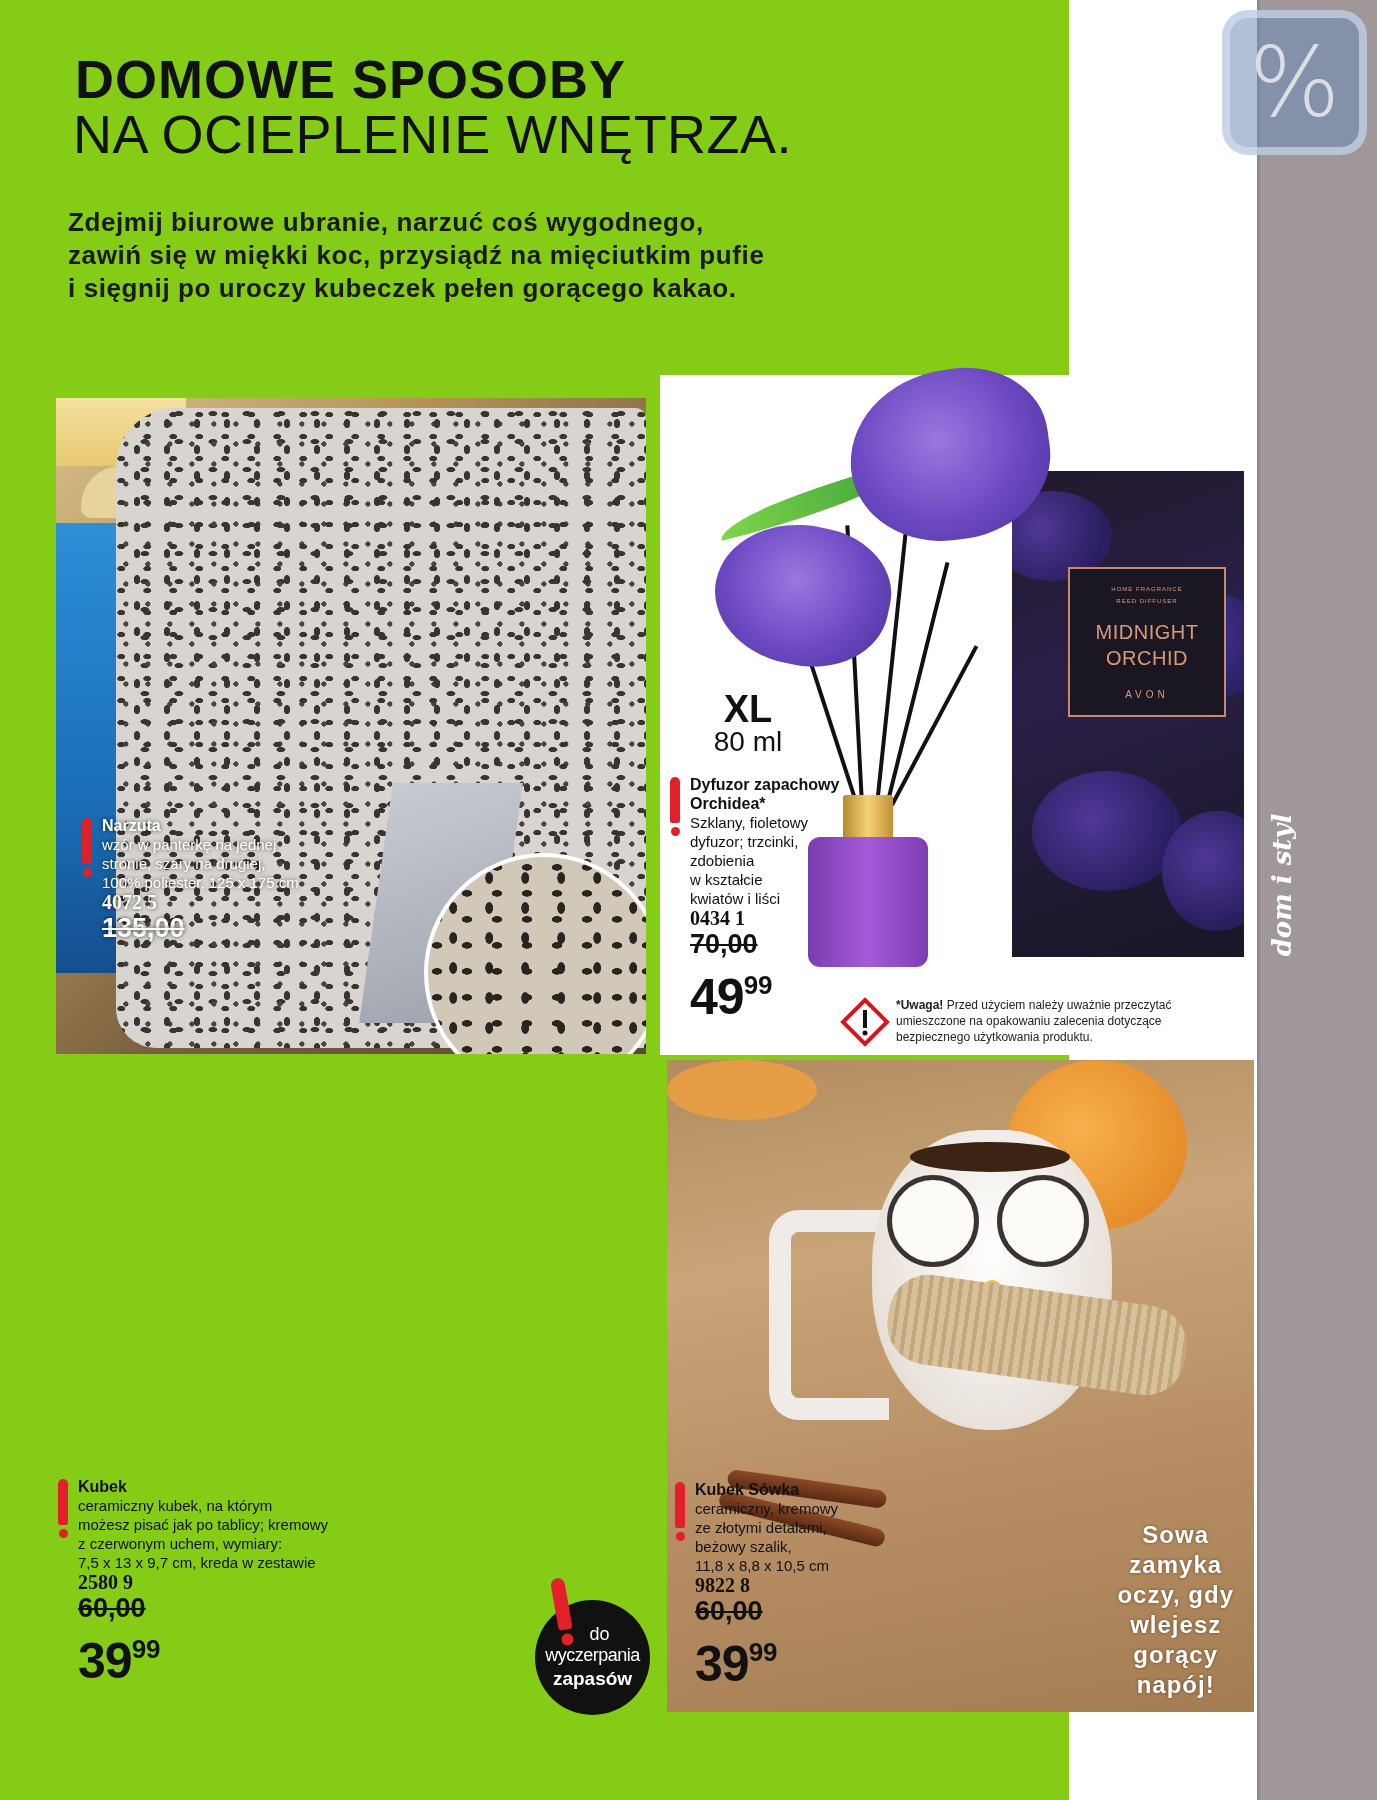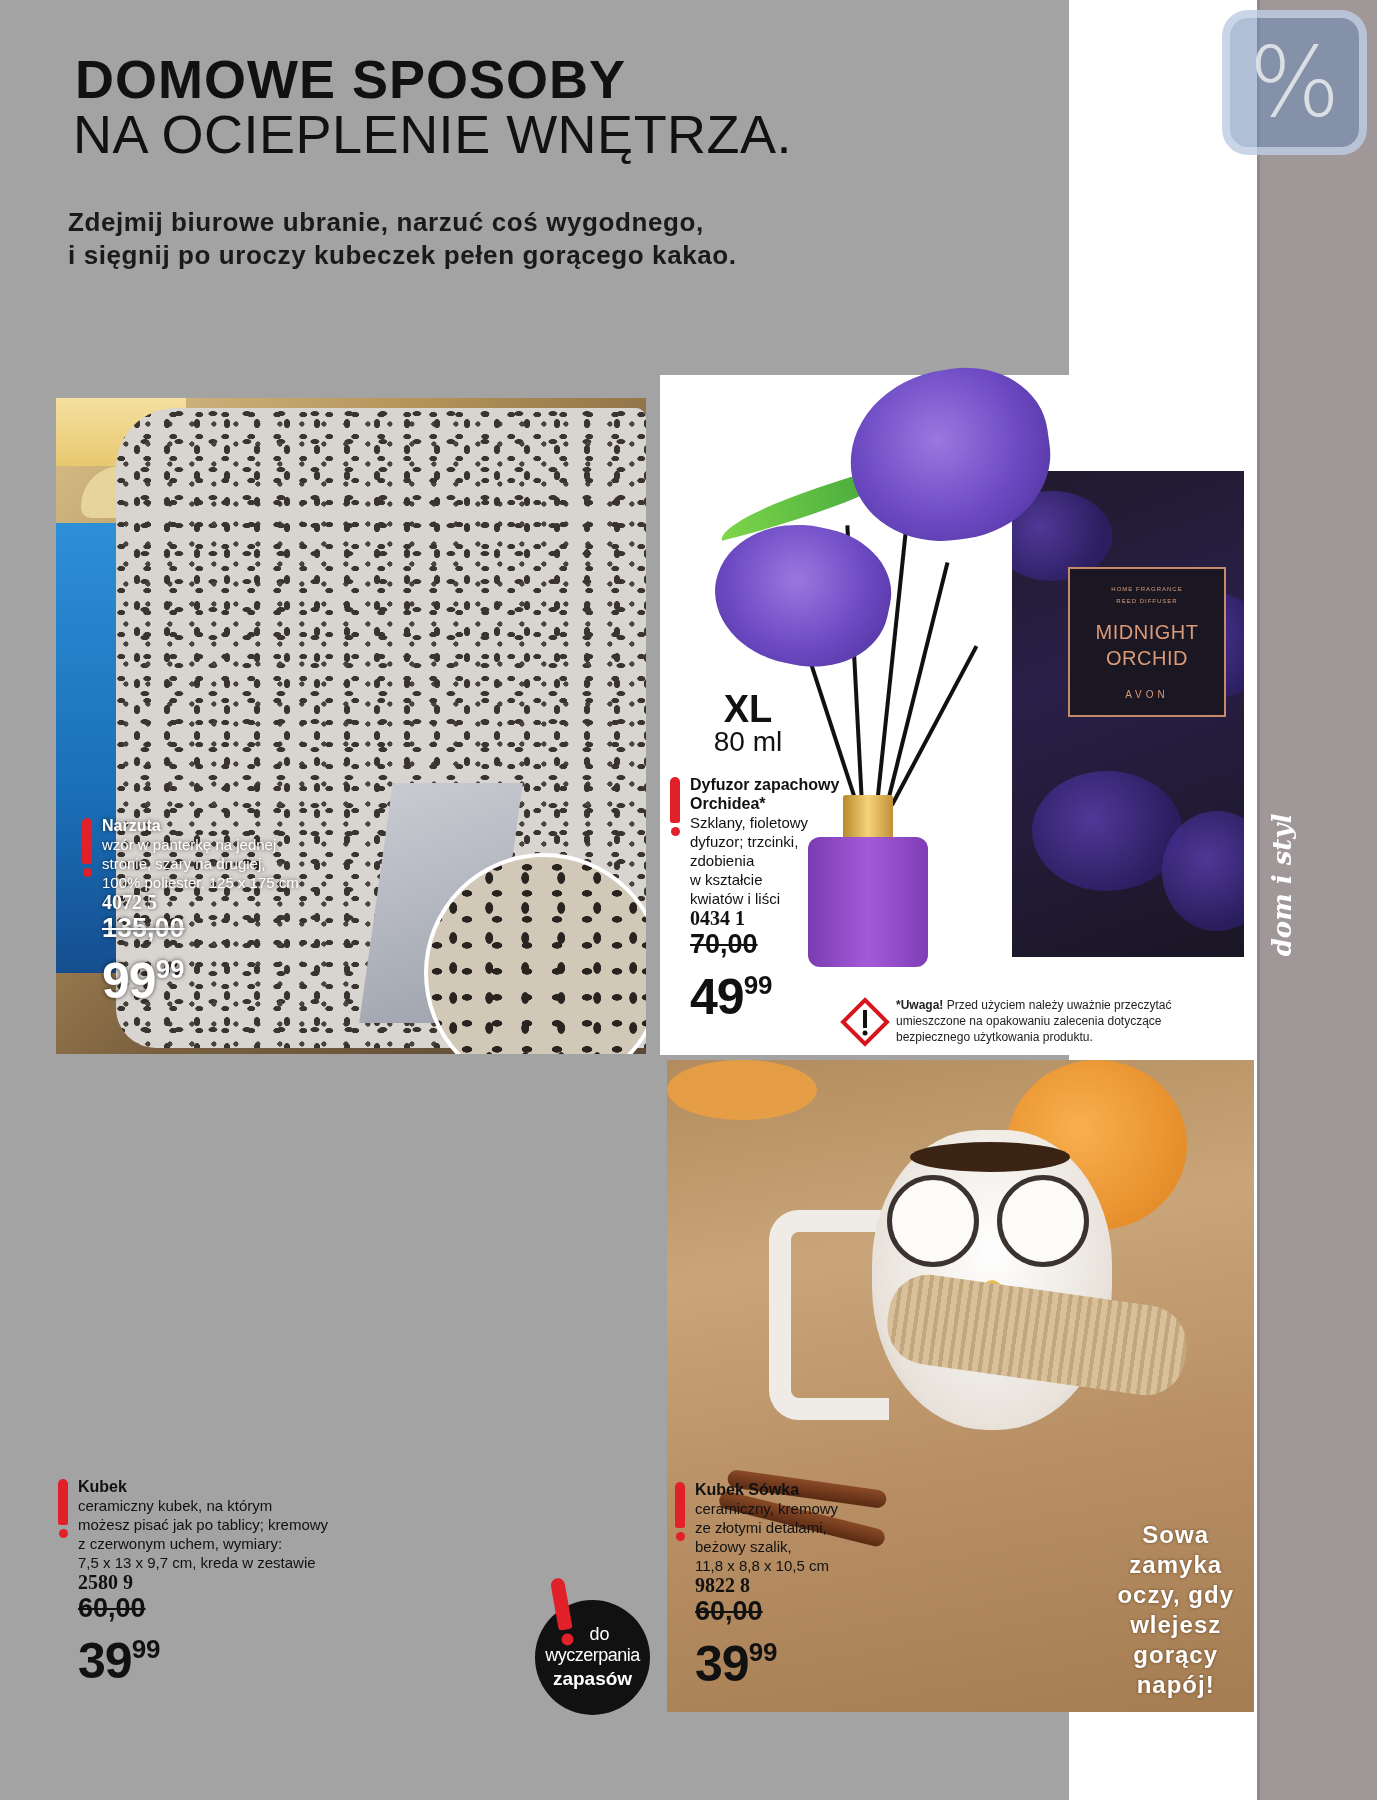--- a/index.html
+++ b/index.html
@@ -1,19 +1,19 @@
 <!DOCTYPE html>
 <html><head>
 <meta charset="utf-8">
 <style>
   * { box-sizing: border-box; margin: 0; padding: 0; }
   html, body { width: 1377px; height: 1800px; background: #ffffff; overflow: hidden; }
   body { position: relative; font-family: "Liberation Sans", sans-serif; color: #111; }
 
-  .page { position: absolute; left: 0; top: 0; width: 1069px; height: 1800px; background: #a3a3a3; padding-left: 12px; }
+  .page { position: absolute; left: 0; top: 0; width: 1069px; height: 1800px; background: #84cc16; padding-left: 12px; }
   .side-band { position: absolute; left: 1257px; top: 0; width: 120px; height: 1800px; background: #a09799; border-left: 3px solid #8e8a8b; }
   .side-label { position: absolute; left: 1262px; top: 810px; width: 40px; height: 150px; display: flex; align-items: center; justify-content: center; }
   .side-label span { transform: rotate(-90deg); white-space: nowrap; color: #fff; font-family: "DejaVu Serif", serif; font-weight: bold; font-style: italic; font-size: 26px; }
 
   .corner-badge { position: absolute; left: 1222px; top: 10px; width: 145px; height: 145px; border-radius: 26px; background: rgba(110,140,180,0.55); border: 8px solid rgba(220,230,245,0.6); display: flex; align-items: center; justify-content: center; }
   .corner-badge span { font-family: "DejaVu Sans", sans-serif; font-size: 96px; color: rgba(235,235,240,0.85); font-weight: 300; }
 
   .title-1 { position: absolute; left: 75px; top: 48px; font-size: 54px; font-weight: bold; letter-spacing: 1px; font-family: "Liberation Sans", sans-serif; }
   .title-2 { position: absolute; left: 73px; top: 103px; font-size: 54px; font-weight: normal; letter-spacing: 0.5px; }
   .intro { position: absolute; left: 68px; top: 206px; font-size: 26px; font-weight: bold; line-height: 33px; letter-spacing: 0.6px; color: #1a1a1a; }
@@ -107,20 +107,21 @@
 </style>
 </head>
 <body>
 
 <div class="page">
 
   <div class="title-1">DOMOWE SPOSOBY</div>
   <div class="title-2">NA OCIEPLENIE WNĘTRZA.</div>
   <div class="intro">
     <div>Zdejmij biurowe ubranie, narzuć coś wygodnego,</div>
+    <div>zawiń się w miękki koc, przysiądź na mięciutkim pufie</div>
     <div>i sięgnij po uroczy kubeczek pełen gorącego kakao.</div>
   </div>
 
   <div class="panel-blanket">
     <div class="lamp-shade"></div>
     <div class="lamp-base"></div>
     <div class="sofa"></div>
     <div class="throw"></div>
     <div class="throw-grey"></div>
     <div class="throw-circle"></div>
@@ -129,23 +130,20 @@
       <div class="excl">
           <div class="bar"></div>
           <div class="dot"></div>
         </div>
       <div class="prod-name">Narzuta</div>
       <div class="prod-desc">wzór w panterkę na jednej</div>
       <div class="prod-desc">stronie, szary na drugiej,</div>
       <div class="prod-desc">100% poliester, 125 x 175 cm</div>
       <div class="prod-code">4072 5</div>
       <div class="old-price">135,00</div>
-      <div class="new-price">
-        <span class="int">99</span><span class="dec">99</span>
-      </div>
     </div>
   </div>
 
   <div class="panel-diffuser">
     <div class="box">
       <div class="petal" style="left:-20px;top:20px;width:120px;height:90px;"></div>
       <div class="petal" style="left:120px;top:120px;width:140px;height:110px;"></div>
       <div class="petal" style="left:20px;top:300px;width:150px;height:120px;"></div>
       <div class="petal" style="left:150px;top:340px;width:110px;height:120px;"></div>
       <div class="box-label">

